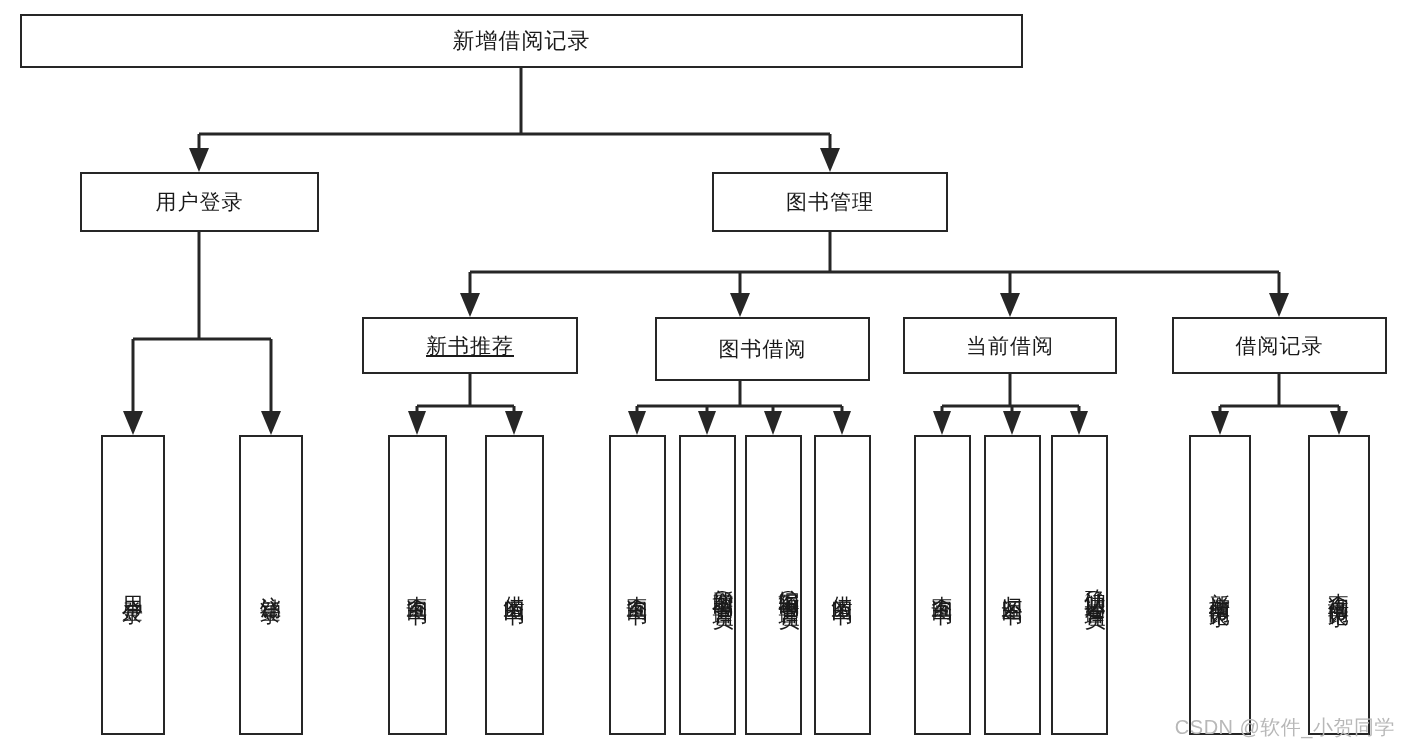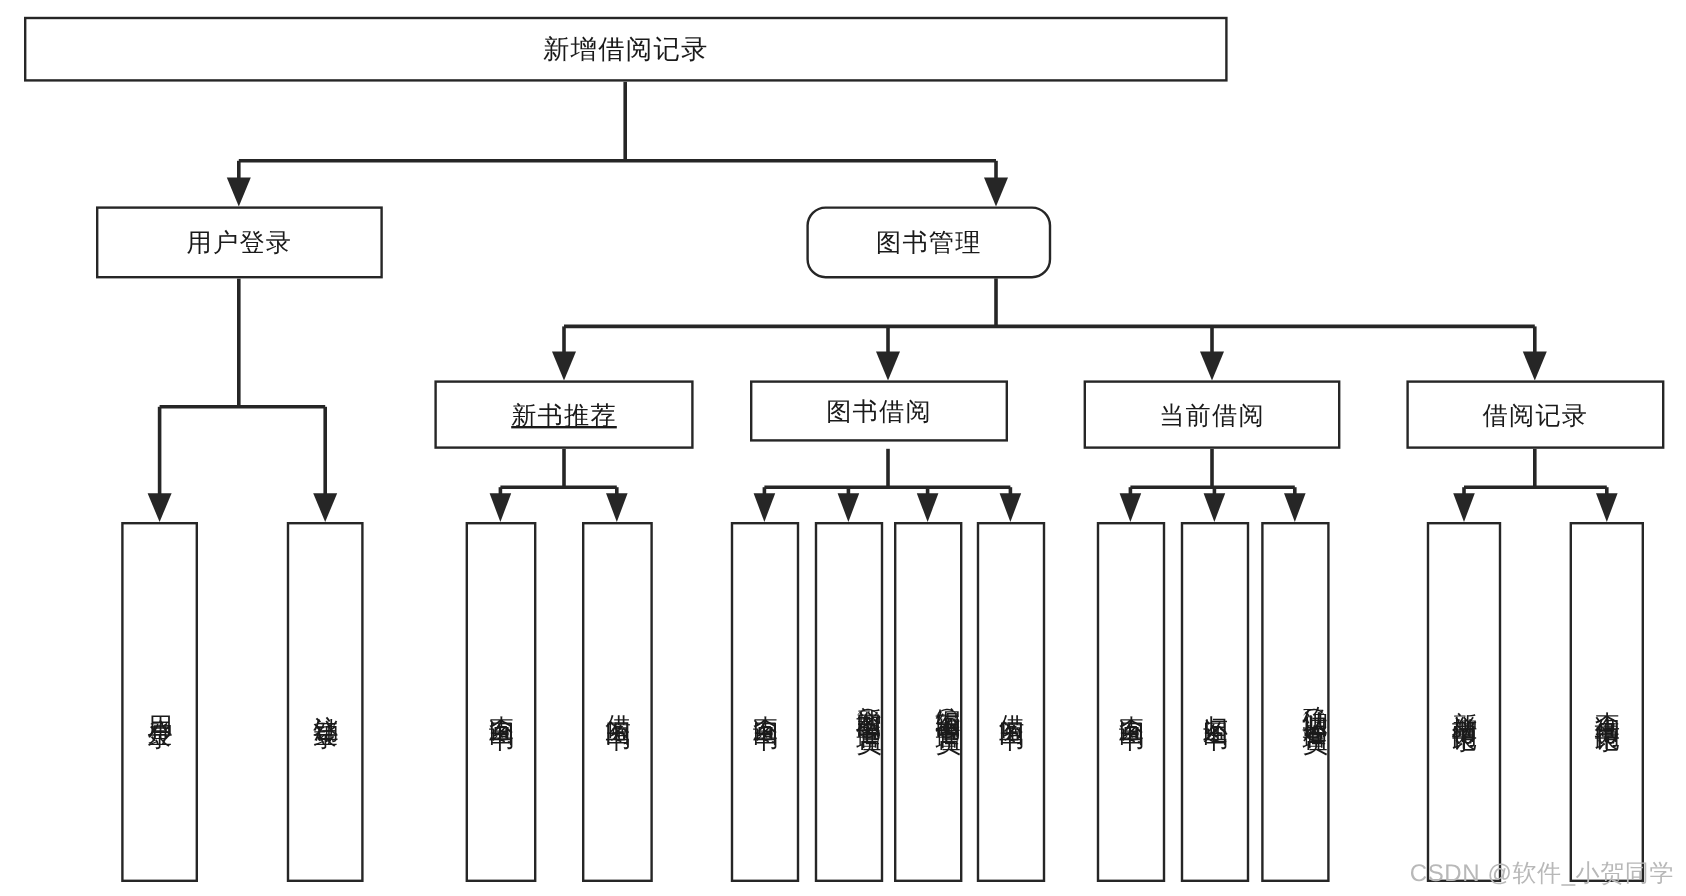--- a/index.html
+++ b/index.html
@@ -139,28 +139,28 @@
     <polygon class="arrowhead" points="1330,411 1348,411 1339,435"></polygon>
   </svg>
 
   <div class="node horiz title" style="left:20px; top:14px; width:1003px; height:54px;">
     <span>新增借阅记录</span>
   </div>
 
   <div class="node horiz" style="left:80px; top:172px; width:239px; height:60px;">
     <span>用户登录</span>
   </div>
-  <div class="node horiz" style="left:672px; top:172px; width:204px; height:60px;border-radius:16px;">
+  <div class="node horiz" style="left:712px; top:172px; width:236px; height:60px;">
     <span>图书管理</span>
   </div>
 
   <div class="node horiz" style="left:362px; top:317px; width:216px; height:57px;text-decoration:underline;">
     <span>新书推荐</span>
   </div>
-  <div class="node horiz" style="left:625px; top:317px; width:215px; height:51px;">
+  <div class="node horiz" style="left:655px; top:317px; width:215px; height:64px;">
     <span>图书借阅</span>
   </div>
   <div class="node horiz" style="left:1172px; top:317px; width:215px; height:57px;">
     <span>借阅记录</span>
   </div>
   <div class="node horiz" style="left:903px; top:317px; width:214px; height:57px;">
     <span>当前借阅</span>
   </div>
 
   <div class="node vert" style="left:101px; top:435px; width:64px; height:300px;">

